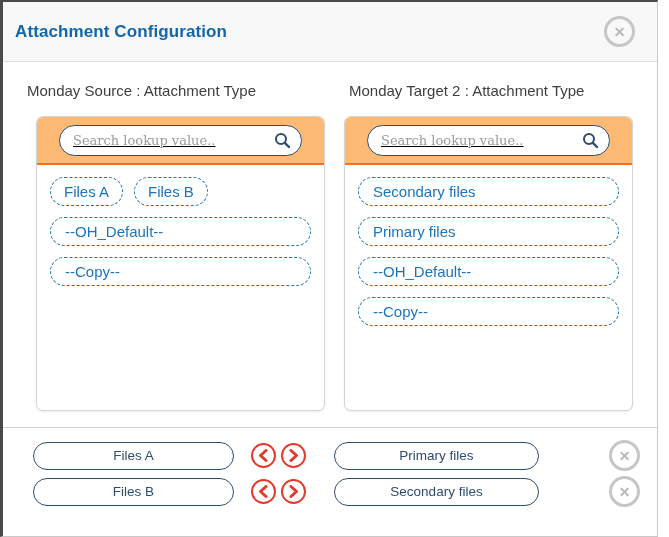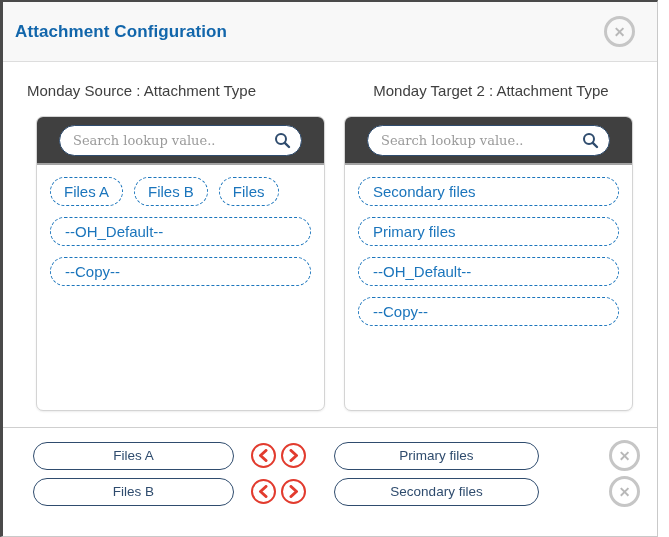--- a/index.html
+++ b/index.html
@@ -50,43 +50,44 @@
     display: flex;
     padding: 0 24px 0 19px;
     margin-top: 20px;
   }
   .panel-title {
     width: 289px;
     font-size: 15px;
     color: #3f3f3f;
     padding-left: 5px;
   }
-  .panel-title.right { margin-left: auto; text-align: center; }
+  .panel-title.right { margin-left: auto; }
 
   
   .panels {
     display: flex;
     padding: 0 24px 0 33px;
     margin-top: 17px;
   }
   .panel {
     width: 289px;
     height: 295px;
     background: #ffffff;
     border: 1px solid #d4d4d4;
     border-radius: 7px;
     box-shadow: 0 1px 2px rgba(0,0,0,0.08);
     overflow: hidden;
   }
   .panel.right { margin-left: auto; }
 
   .search-strip {
-    background: #404040;
+    background: #fdba74;
     padding: 8px 22px 7px 22px;
-    border-bottom: 2px solid #a3a3a3;
+    border-bottom: 2px solid #f97316;
+    text-decoration: underline;
   }
   .search-pill {
     height: 31px;
     background: #ffffff;
     border: 1.6px solid #2f4c6e;
     border-radius: 16px;
     display: flex;
     align-items: center;
     padding: 0 10px 0 13px;
   }
@@ -187,21 +188,20 @@
               <circle cx="7" cy="7" r="5" fill="none" stroke="#2f4c6e" stroke-width="2"></circle>
               <line x1="10.8" y1="10.8" x2="15" y2="15" stroke="#2f4c6e" stroke-width="2.4" stroke-linecap="round"></line>
             </svg>
           </span>
         </div>
       </div>
       <div class="chip-area">
         <div class="chip-row">
           <div class="chip small">Files A</div>
           <div class="chip small">Files B</div>
-          <div class="chip small">Files</div>
         </div>
         <div class="chip block">--OH_Default--</div>
         <div class="chip block">--Copy--</div>
       </div>
     </div>
 
     <div class="panel right">
       <div class="search-strip">
         <div class="search-pill">
           <input class="search-input" type="text" placeholder="Search lookup value.." style="">

